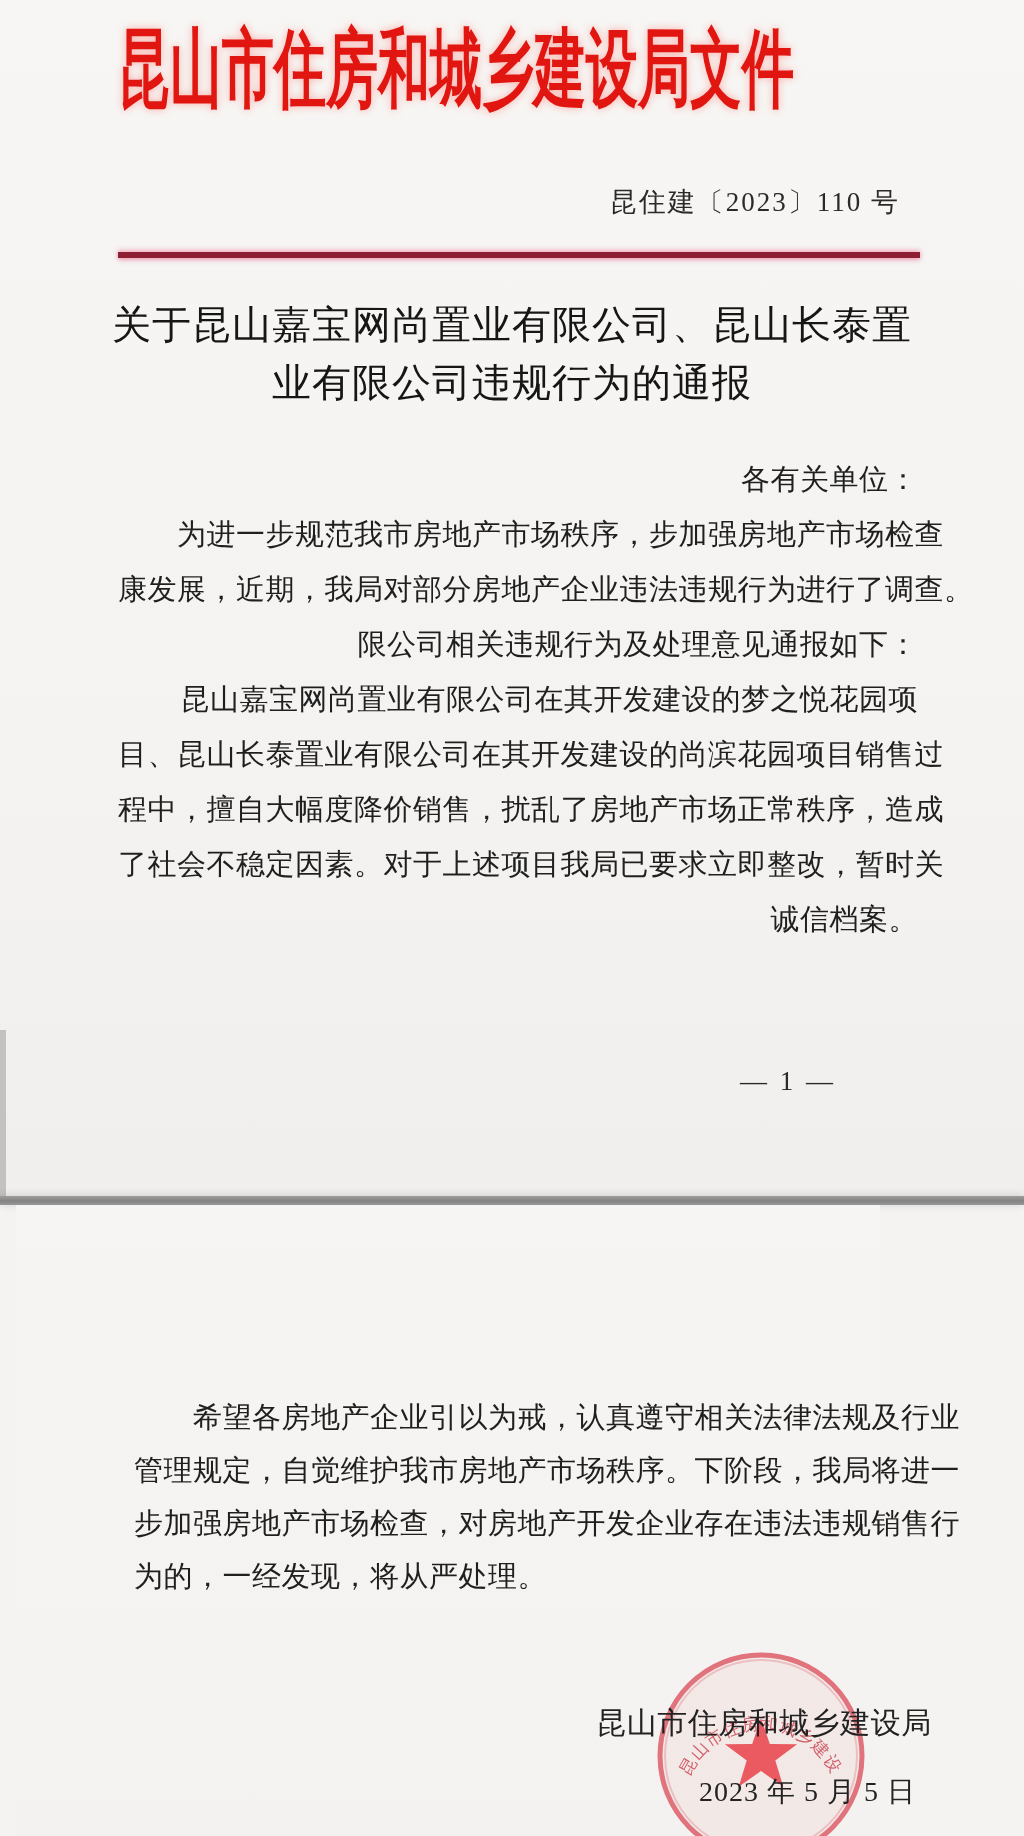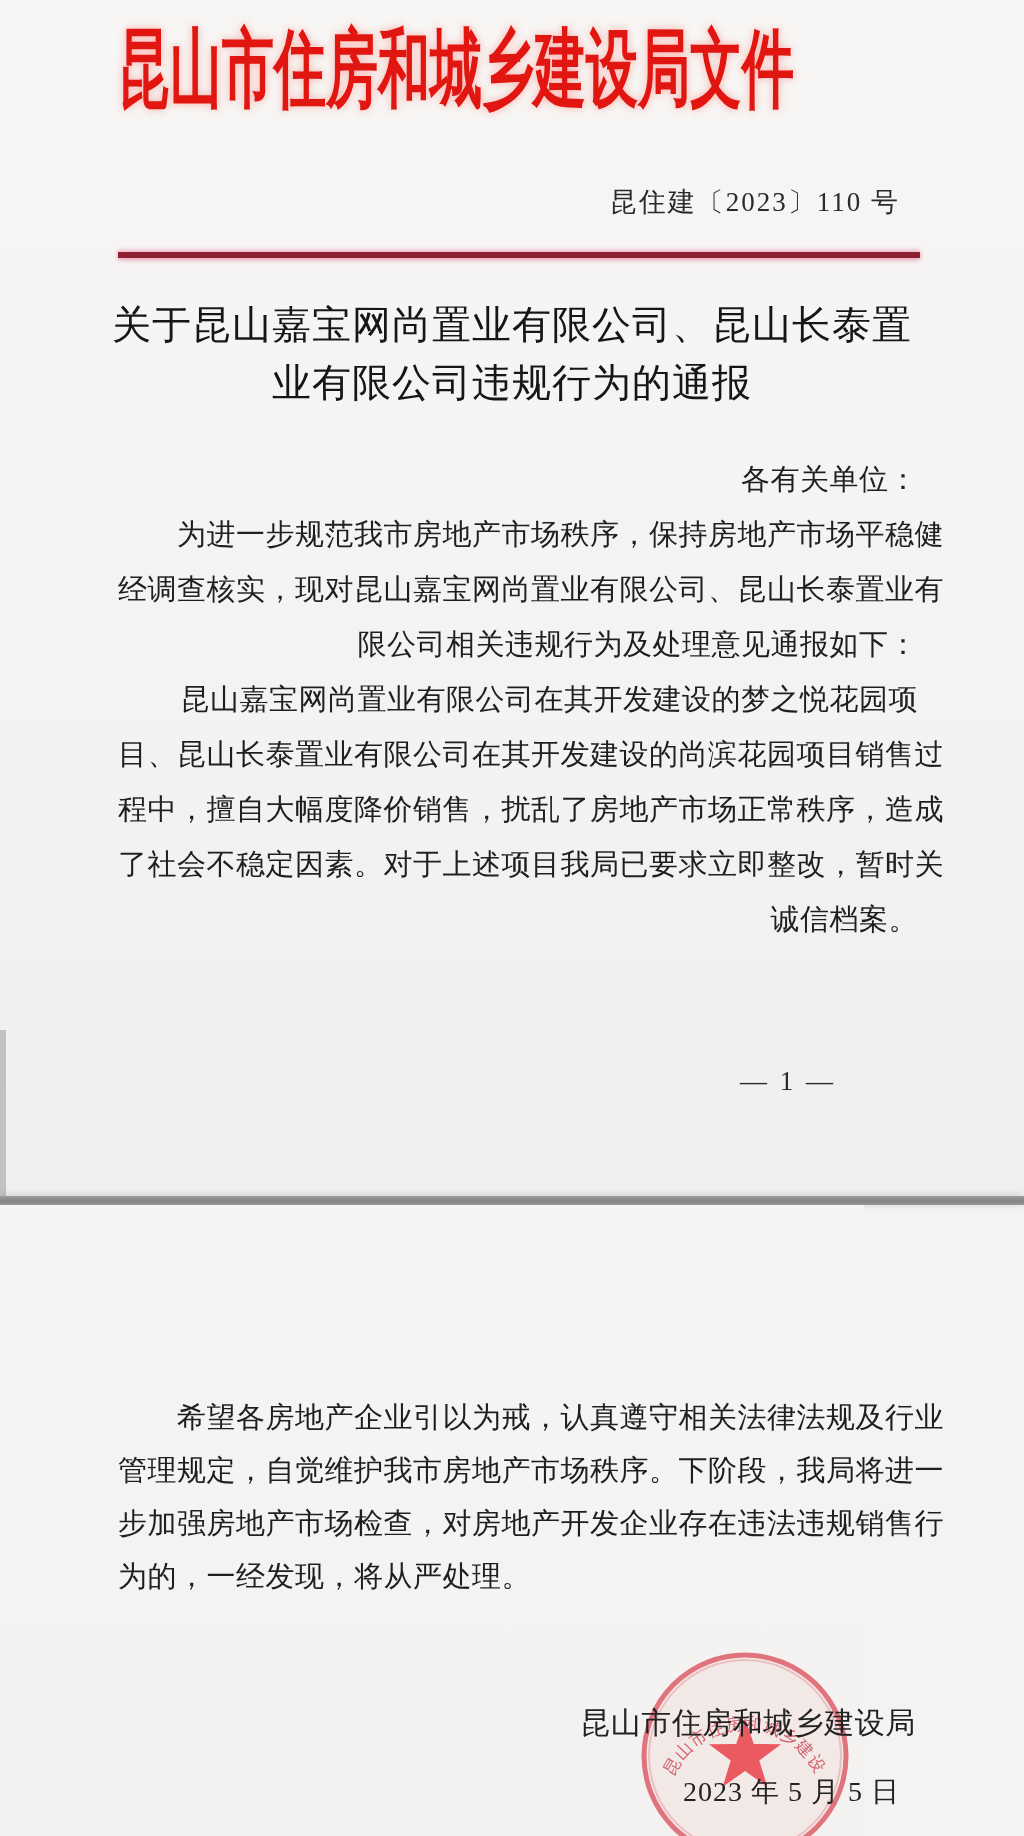--- a/index.html
+++ b/index.html
@@ -44,21 +44,21 @@
   }
   .edge-artifact {
     position:absolute; left:0; top:1030px; width:6px; height:166px; background:#c3c2c0;
   }
   .divider {
     position:absolute; top:1196px; left:0; width:1024px; height:9px;
     background:linear-gradient(180deg,#9d9d9d 0%, #838383 55%, #989898 100%);
     box-shadow:0 -3px 6px rgba(0,0,0,0.08), 0 3px 6px rgba(0,0,0,0.06);
   }
   .page2 {
-    position:absolute; top:1205px; left:0; width:864px; height:631px;
+    position:absolute; top:1205px; left:16px; width:864px; height:631px;
     background:linear-gradient(180deg,#f6f5f3 0%, #f3f2f0 100%);
   }
   .body2 { position:absolute; top:186px; left:118px; width:800px; font-size:29px; }
   .b2line { height:53px; line-height:53px; white-space:nowrap; letter-spacing:0.5px; }
   .seal { position:absolute; left:632px; top:438px; width:226px; height:226px; }
   .seal text {
     font-family:"Liberation Serif","DejaVu Serif",serif;
     font-size:17px; fill:#d2606b; letter-spacing:1px;
   }
   .signer {
@@ -82,22 +82,22 @@
 
     <div class="red-rule"></div>
 
     <div class="doc-title">
       <div>关于昆山嘉宝网尚置业有限公司、昆山长泰置</div>
       <div>业有限公司违规行为的通报</div>
     </div>
 
     <div class="body1">
       <div class="bline">各有关单位：</div>
-      <div class="bline">　　为进一步规范我市房地产市场秩序，保持房地产市场平稳健</div>
-      <div class="bline">经调查核实，现对昆山嘉宝网尚置业有限公司、昆山长泰置业有</div>
+      <div class="bline">　　为进一步规范我市房地产市场秩序，步加强房地产市场检查</div>
+      <div class="bline">康发展，近期，我局对部分房地产企业违法违规行为进行了调查。</div>
       <div class="bline">限公司相关违规行为及处理意见通报如下：</div>
       <div class="bline">　　昆山嘉宝网尚置业有限公司在其开发建设的梦之悦花园项</div>
       <div class="bline">目、昆山长泰置业有限公司在其开发建设的尚滨花园项目销售过</div>
       <div class="bline">程中，擅自大幅度降价销售，扰乱了房地产市场正常秩序，造成</div>
       <div class="bline">了社会不稳定因素。对于上述项目我局已要求立即整改，暂时关</div>
       <div class="bline">诚信档案。</div>
     </div>
 
     <div class="pageno">— 1 —</div>
 

